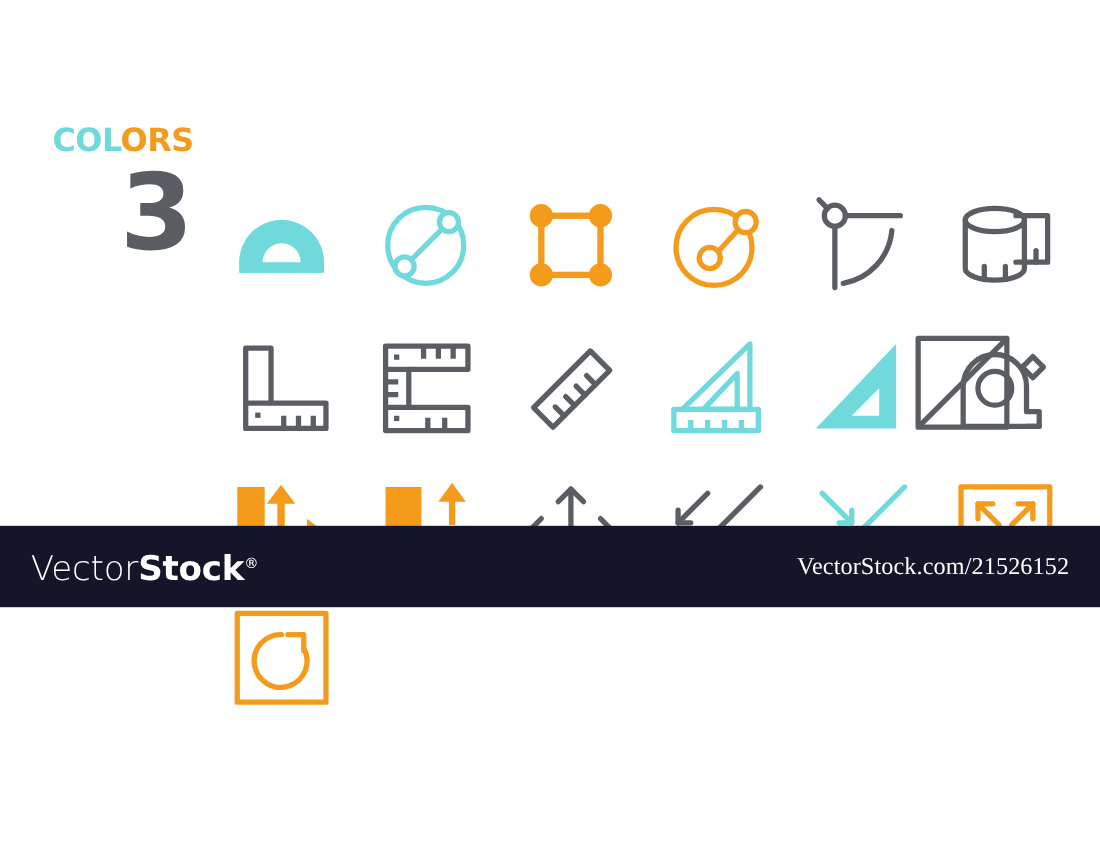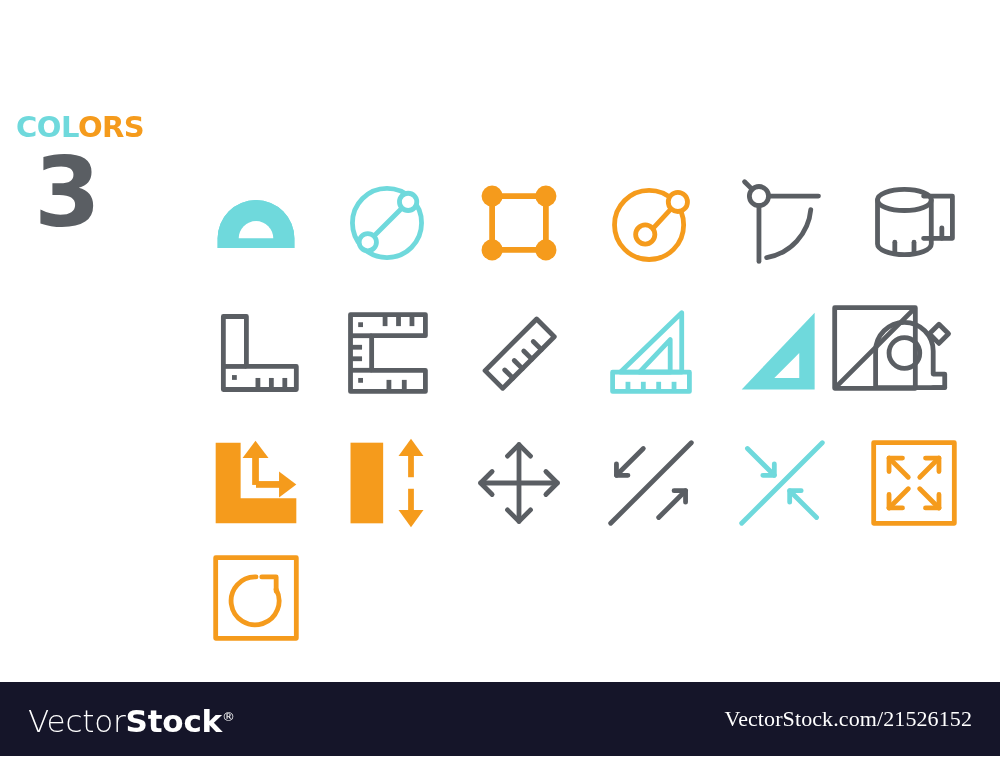--- a/index.html
+++ b/index.html
@@ -13,22 +13,23 @@
     height: 780px;
     position: relative;
     font-family: "Liberation Sans", sans-serif;
     overflow: hidden;
   }
 
   #canvas {
     position: absolute;
     left: 0; top: 0;
     width: 1000px;
-    height: 756px;
+    height: 552px;
     background: #ffffff;
+    text-align: right;
   }
 
   
   #colors-badge {
     position: absolute;
     left: 16px;
     top: 112px;
     width: 160px;
     height: 150px;
     user-select: none;

